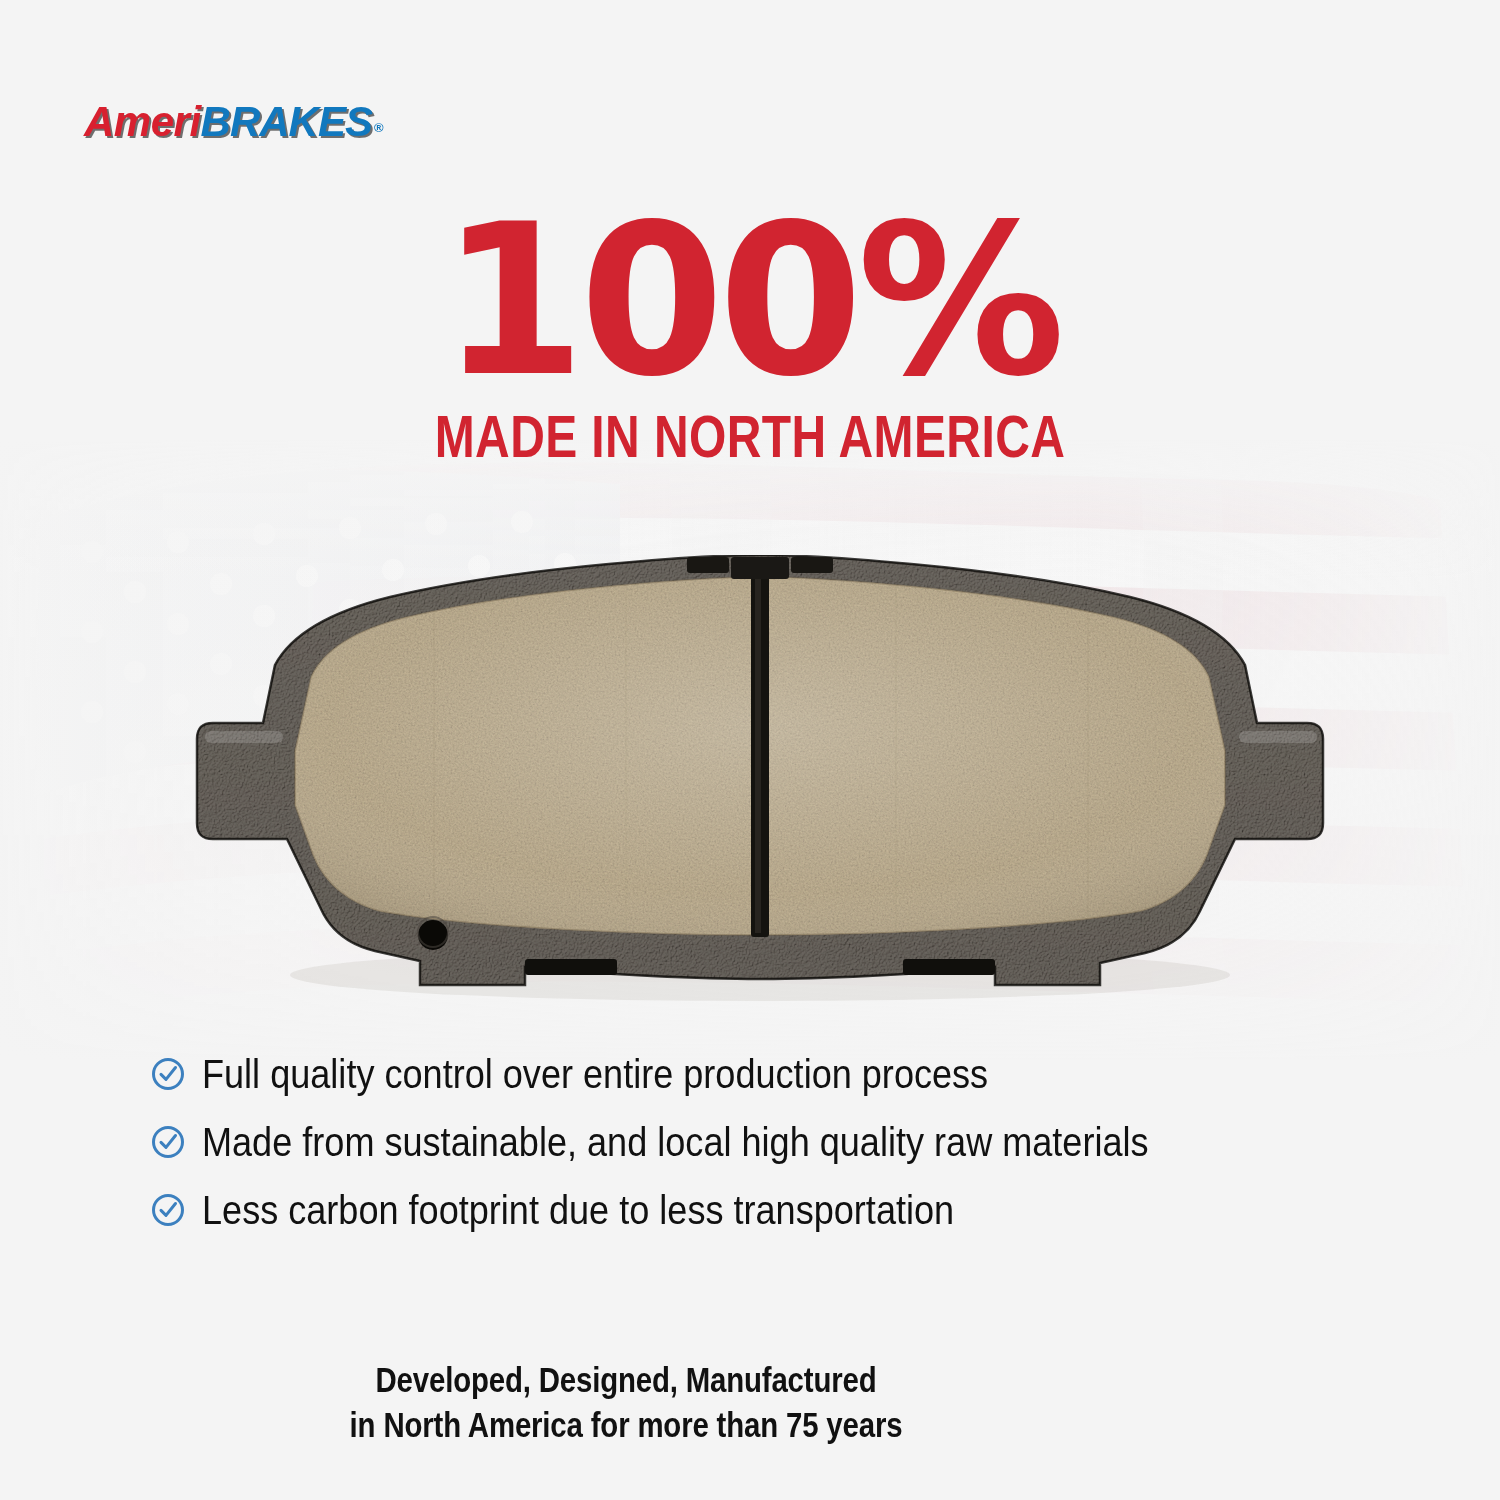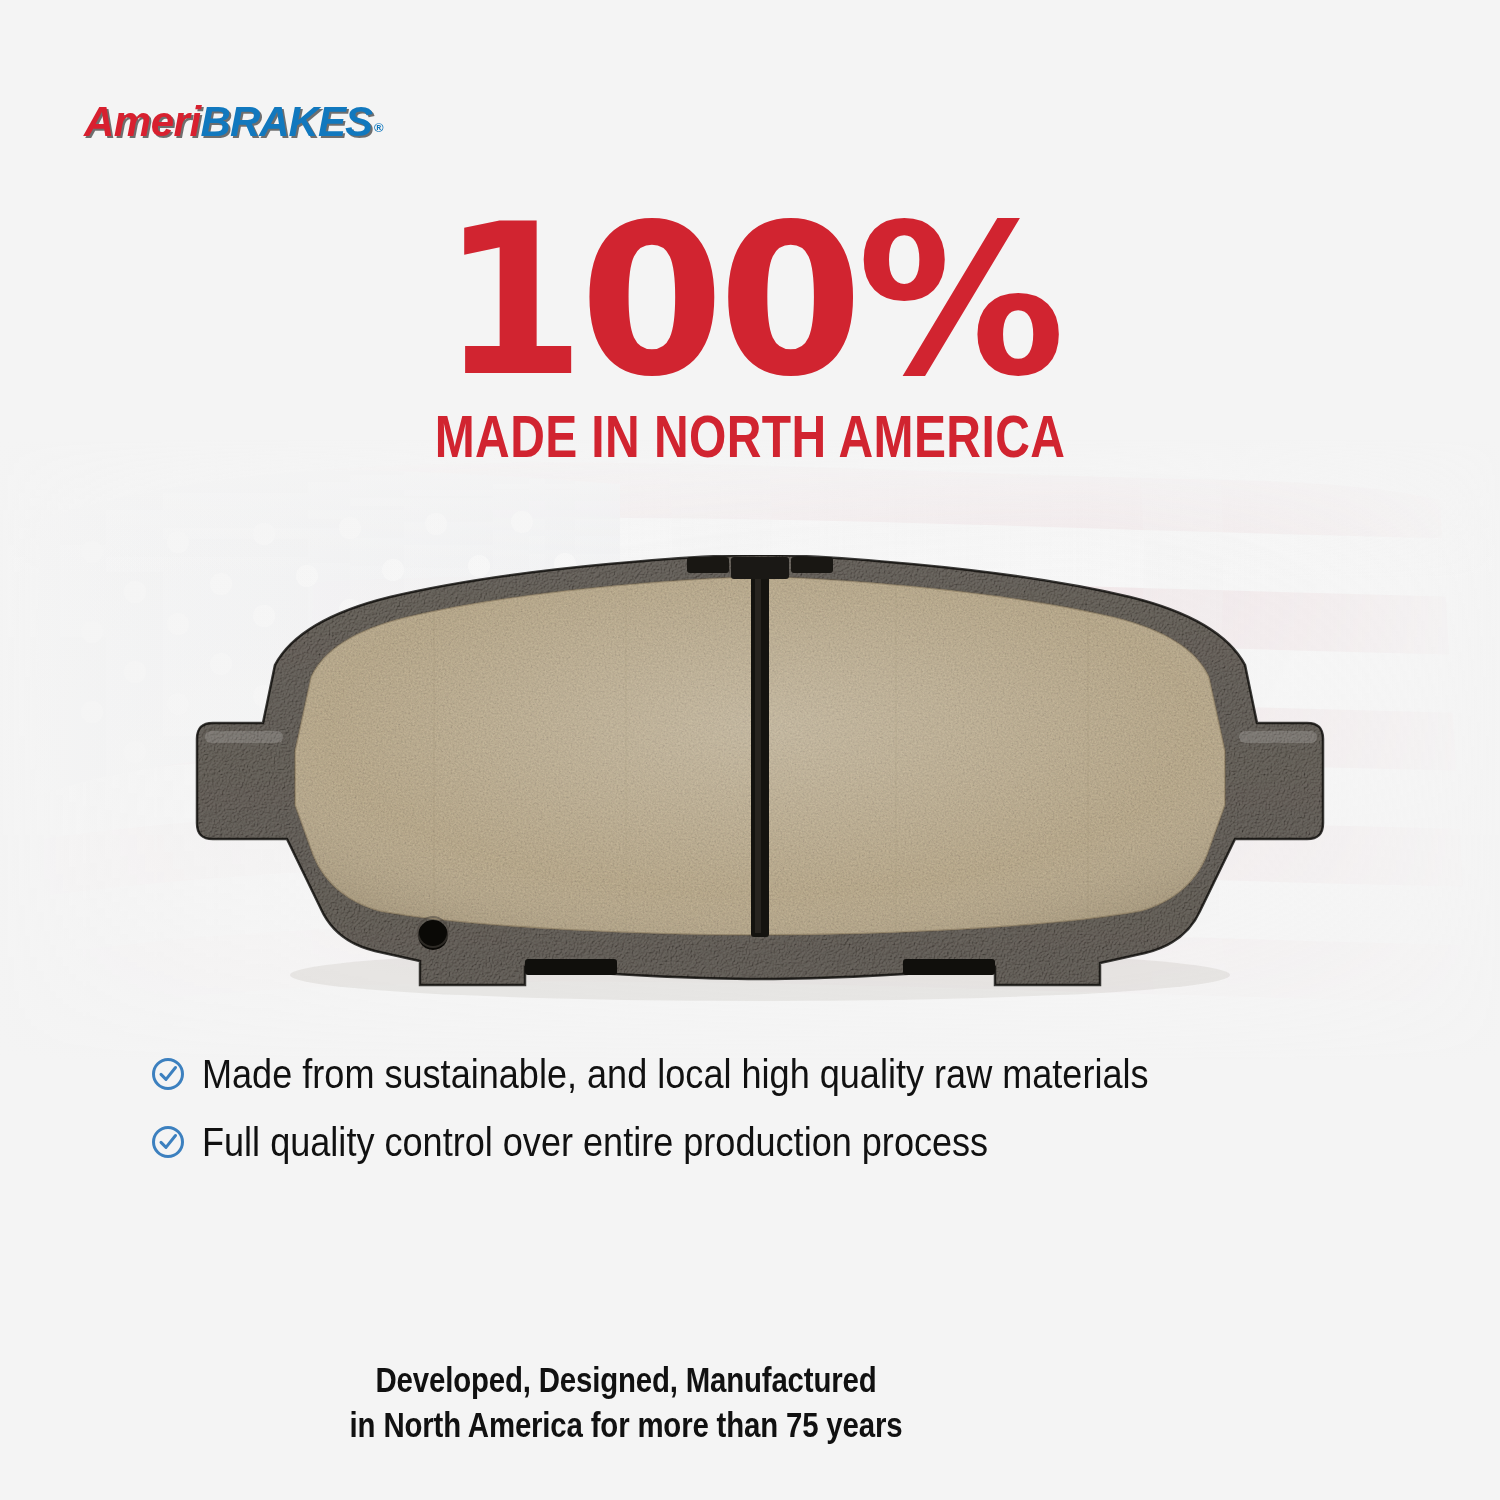--- a/index.html
+++ b/index.html
@@ -428,33 +428,42 @@
 
   <div id="bullets">
 
     <div class="bullet">
       <span class="bullet-icon">
         <svg width="36" height="36" viewBox="0 0 36 36" xmlns="http://www.w3.org/2000/svg">
           <circle cx="18" cy="18" r="14.5" fill="none" stroke="#3c80bf" stroke-width="3"></circle>
           <path d="M11 18.4 L16 23.4 L25.5 11.5" fill="none" stroke="#3c80bf" stroke-width="3" stroke-linecap="round" stroke-linejoin="round"></path>
         </svg>
       </span>
-      <span class="bullet-text">Made from sustainable, and local high quality raw materials</span>
+      <span class="bullet-text">Full quality control over entire production process</span>
     </div>
 
     <div class="bullet">
       <span class="bullet-icon">
         <svg width="36" height="36" viewBox="0 0 36 36" xmlns="http://www.w3.org/2000/svg">
           <circle cx="18" cy="18" r="14.5" fill="none" stroke="#3c80bf" stroke-width="3"></circle>
           <path d="M11 18.4 L16 23.4 L25.5 11.5" fill="none" stroke="#3c80bf" stroke-width="3" stroke-linecap="round" stroke-linejoin="round"></path>
         </svg>
       </span>
-      <span class="bullet-text">Full quality control over entire production process</span>
+      <span class="bullet-text">Made from sustainable, and local high quality raw materials</span>
     </div>
 
+    <div class="bullet">
+      <span class="bullet-icon">
+        <svg width="36" height="36" viewBox="0 0 36 36" xmlns="http://www.w3.org/2000/svg">
+          <circle cx="18" cy="18" r="14.5" fill="none" stroke="#3c80bf" stroke-width="3"></circle>
+          <path d="M11 18.4 L16 23.4 L25.5 11.5" fill="none" stroke="#3c80bf" stroke-width="3" stroke-linecap="round" stroke-linejoin="round"></path>
+        </svg>
+      </span>
+      <span class="bullet-text">Less carbon footprint due to less transportation</span>
+    </div>
 
 
   </div>
 
   <div id="footer">
     <span class="fline">Developed, Designed, Manufactured</span>
     <span class="fline">in North America for more than 75 years</span>
   </div>
 
 </div>

